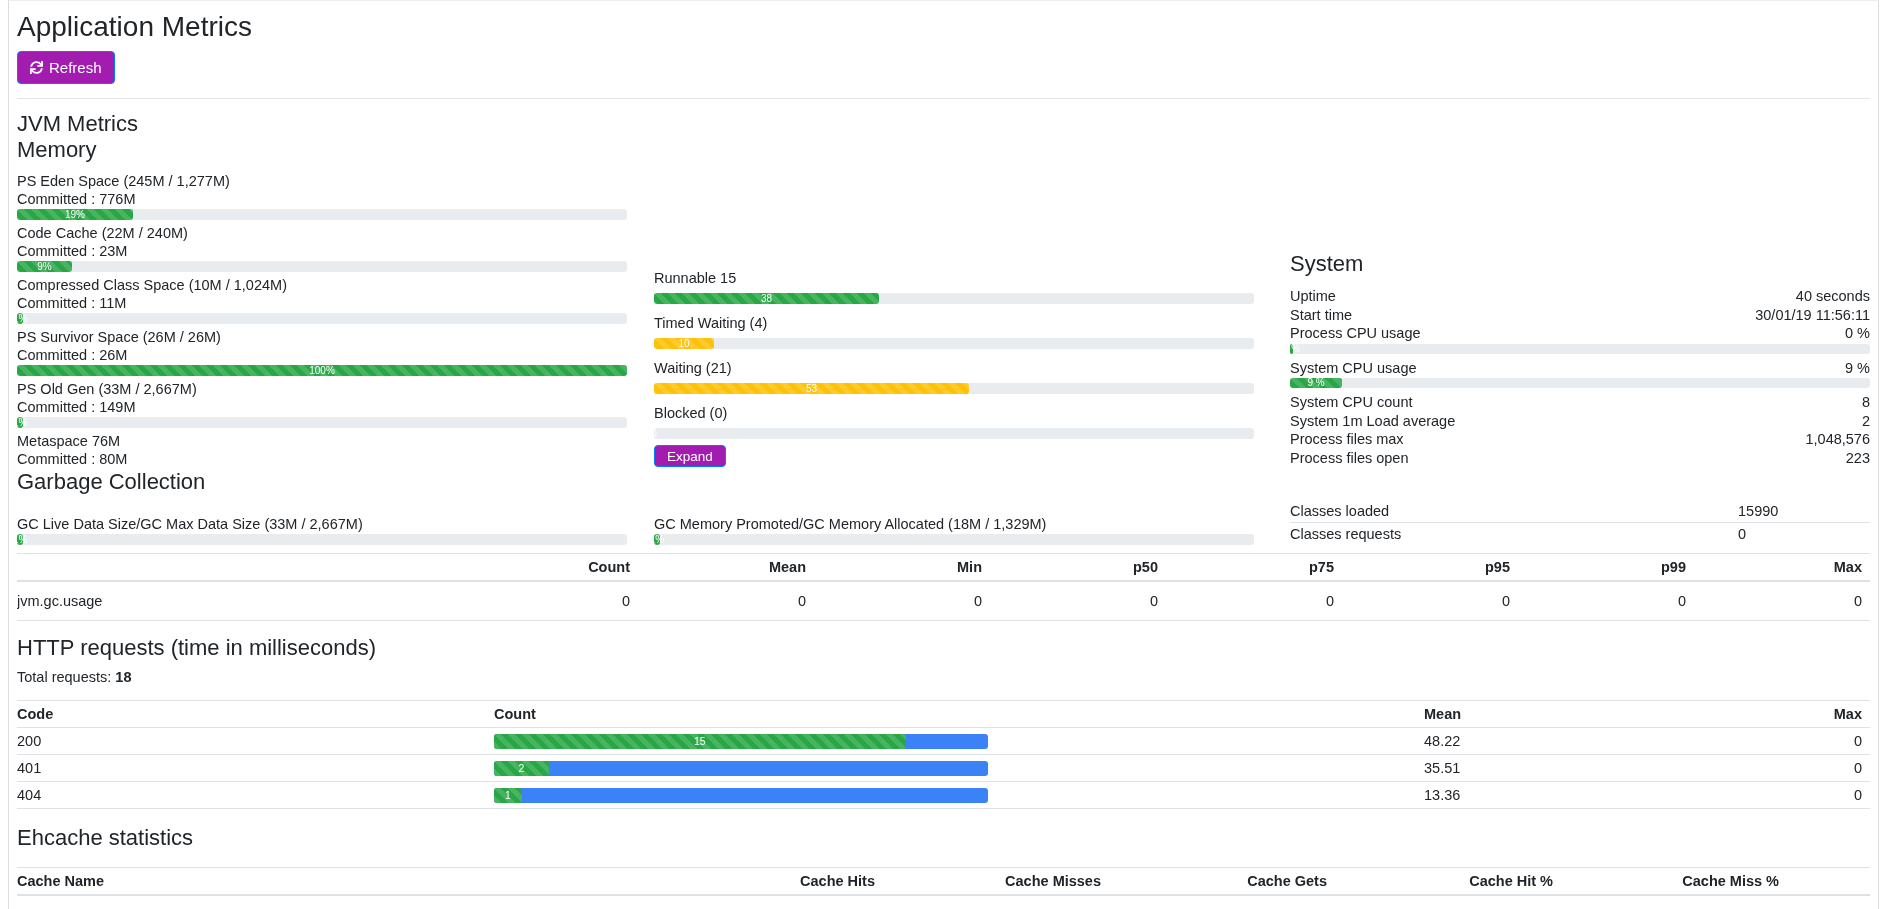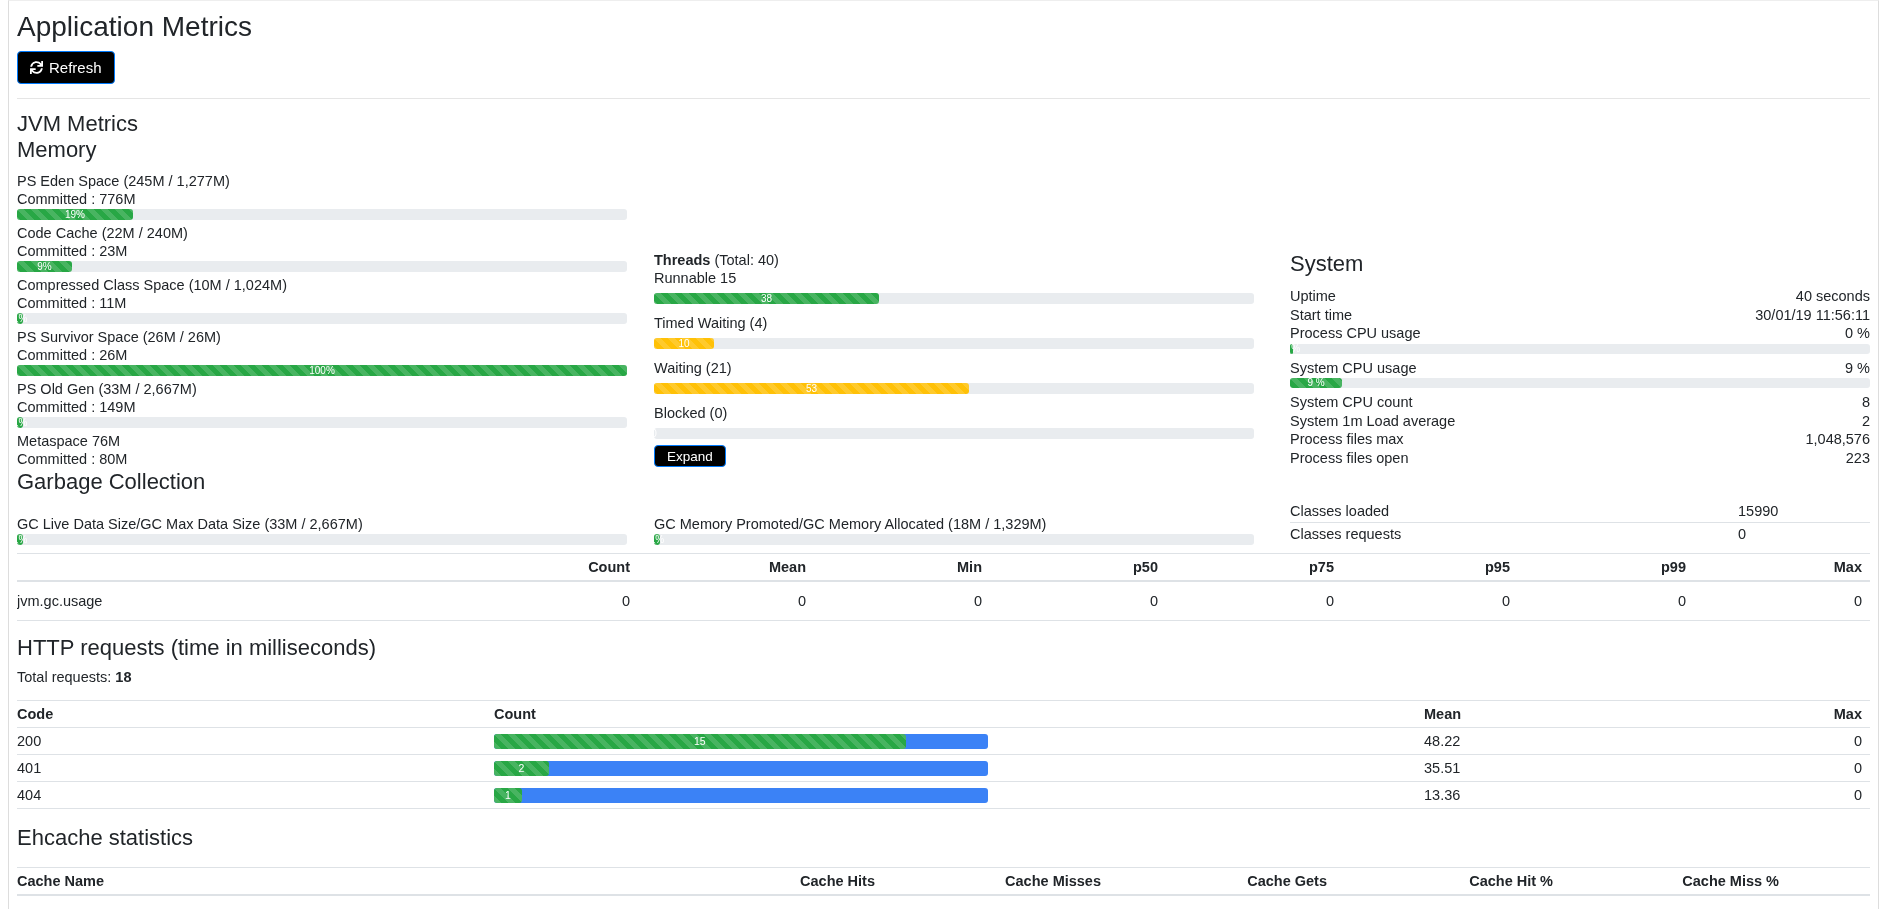--- a/index.html
+++ b/index.html
@@ -19,21 +19,21 @@
     border-right: 1px solid #ddd;
     border-top: 1px solid #eee;
     padding: 8px;
     overflow: hidden;
     background: #fff;
   }
   h2.page-title { font-size: 28px; font-weight: 500; margin: 2px 0 8px; line-height: 32px; }
   h3.section-title { font-size: 22px; font-weight: 500; margin: 14px 0 8px; line-height: 26px; }
   h4.col-title { font-size: 22px; font-weight: 500; margin: 0 0 10px; line-height: 26px; }
 
-  .btn { display: inline-flex; align-items: center; gap: 6px; background: #000000; border: 1px solid #007bff;
+  .btn { display: inline-flex; align-items: center; gap: 6px; background: #a21caf; border: 1px solid #007bff;
          color: #fff; border-radius: 4px; cursor: pointer; font-family: inherit; }
   .btn-refresh { font-size: 15px; padding: 6px 12px; height: 33px; }
   .btn-expand { font-size: 13.5px; padding: 3px 12px; height: 22px; margin-top: 6px; }
 
   hr.rule { border: 0; border-top: 1px solid rgba(0,0,0,.1); margin: 14px 0 12px; }
 
   .row3 { display: flex; align-items: flex-end; gap: 11px; }
   .col-mem { width: 610px; margin-right: 16px; }
   .col-threads { width: 600px; margin-right: 25px; }
   .col-sys { flex: 1; }
@@ -177,24 +177,20 @@
         </div>
       </div>
 
       <div class="mem-metric">
         <div class="metric-label">Metaspace 76M</div>
         <div class="metric-committed">Committed : 80M</div>
       </div>
     </div>
 
     <div class="col-threads">
-      <div class="threads-title">
-        <b>Threads</b>
-        <span>(Total: 40)</span>
-      </div>
 
       <div class="thread-label first">Runnable 15</div>
       <div class="progress">
         <div class="progress-bar bg-success striped" style="width: 37.5%;">
             <span>38</span>
           </div>
       </div>
 
       <div class="thread-label">Timed Waiting (4)</div>
       <div class="progress">

